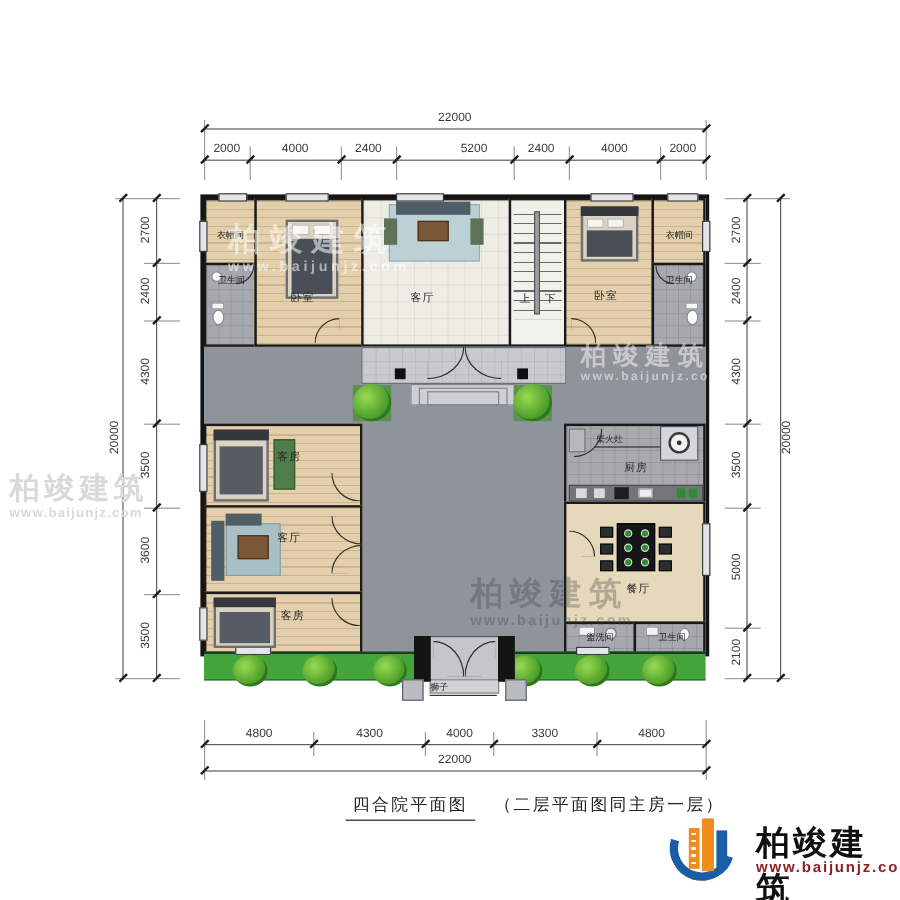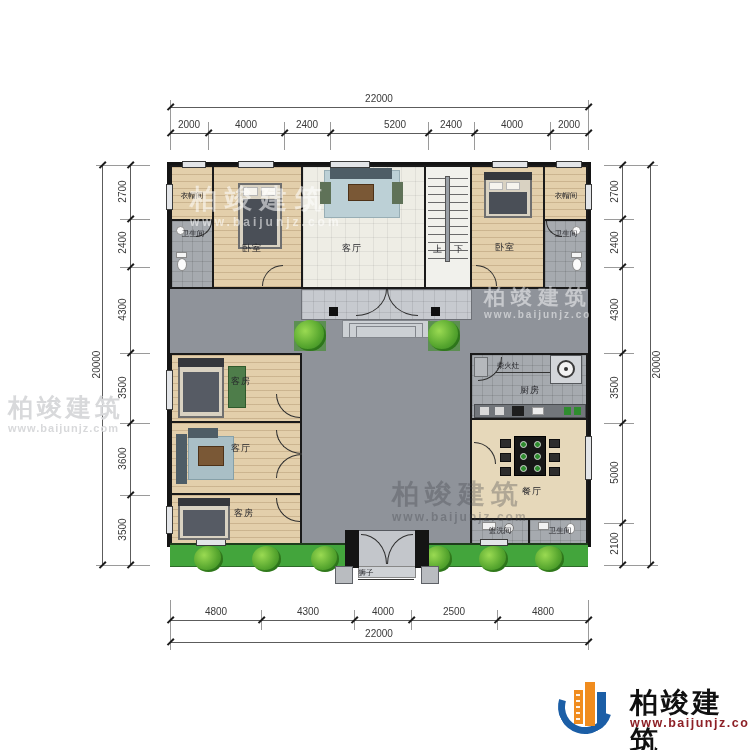--- a/index.html
+++ b/index.html
@@ -247,21 +247,21 @@
     <i class="tick" style="left:261px;top:620px"></i>
     <i class="tick" style="left:354px;top:620px"></i>
     <i class="tick" style="left:411px;top:620px"></i>
     <i class="tick" style="left:497px;top:620px"></i>
     <i class="tick" style="left:588px;top:620px"></i>
   <i class="tick" style="left:170px;top:642px"></i>
     <i class="tick" style="left:588px;top:642px"></i>
   <span class="dimtext" style="left:196px;top:606px;width:40px">4800</span>
   <span class="dimtext" style="left:288px;top:606px;width:40px">4300</span>
   <span class="dimtext" style="left:363px;top:606px;width:40px">4000</span>
-  <span class="dimtext" style="left:434px;top:606px;width:40px">2500</span>
+  <span class="dimtext" style="left:434px;top:606px;width:40px">3300</span>
   <span class="dimtext" style="left:523px;top:606px;width:40px">4800</span>
   <span class="dimtext" style="left:349px;top:628px;width:60px">22000</span>
 
   <div class="vline" style="left:102px;top:165px;height:400px"></div>
   <div class="vline" style="left:130px;top:165px;height:400px"></div>
   <div class="hline ext" style="left:96px;top:165px;width:54px"></div>
   <div class="hline ext" style="left:120px;top:219px;width:30px"></div>
   <div class="hline ext" style="left:120px;top:267px;width:30px"></div>
   <div class="hline ext" style="left:120px;top:353px;width:30px"></div>
   <div class="hline ext" style="left:120px;top:423px;width:30px"></div>
@@ -320,20 +320,22 @@
   </div>
   <div class="wm" style="left:392px;top:478px;color:rgba(62,66,72,.32)">
     <span style="font-size:27px;letter-spacing:6px">柏竣建筑</span>
     <span class="u" style="font-size:12px;letter-spacing:2px">www.baijunjz.com</span>
   </div>
   <div class="wm" style="left:8px;top:392px;color:#d8d9db;z-index:4">
     <span style="font-size:25px;letter-spacing:4px">柏竣建筑</span>
     <span class="u" style="font-size:11px;letter-spacing:1px">www.baijunjz.com</span>
   </div>
 
+  <span class="caption" style="left:288px;top:662px;border-bottom:1px solid #222;padding:0 6px 3px 6px">四合院平面图</span>
+  <span class="caption" style="left:412px;top:662px">（二层平面图同主房一层）</span>
 
   <div class="abs" style="left:556px;top:674px;width:66px;height:64px;z-index:30">
     <div class="abs" style="left:2px;top:6px;width:54px;height:54px;border-radius:50%;border:7px solid transparent;border-left-color:#1b5ea6;border-bottom-color:#1b5ea6;transform:rotate(-28deg)"></div>
     <div class="abs" style="left:18px;top:16px;width:9px;height:34px;background:#f08c1e;background-image:repeating-linear-gradient(to bottom,rgba(255,255,255,.9) 0,rgba(255,255,255,.9) 2px,transparent 2px,transparent 6px);background-size:4px 100%;background-repeat:no-repeat;background-position:2px 4px"></div>
     <div class="abs" style="left:29px;top:8px;width:10px;height:44px;background:#f08c1e"></div>
     <div class="abs" style="left:41px;top:18px;width:9px;height:32px;background:#1b5ea6"></div>
   </div>
   <span class="brand-name" style="left:630px;top:684px">柏竣建筑</span>
   <span class="brand-url" style="left:630px;top:716px">www.baijunjz.com</span>
 

